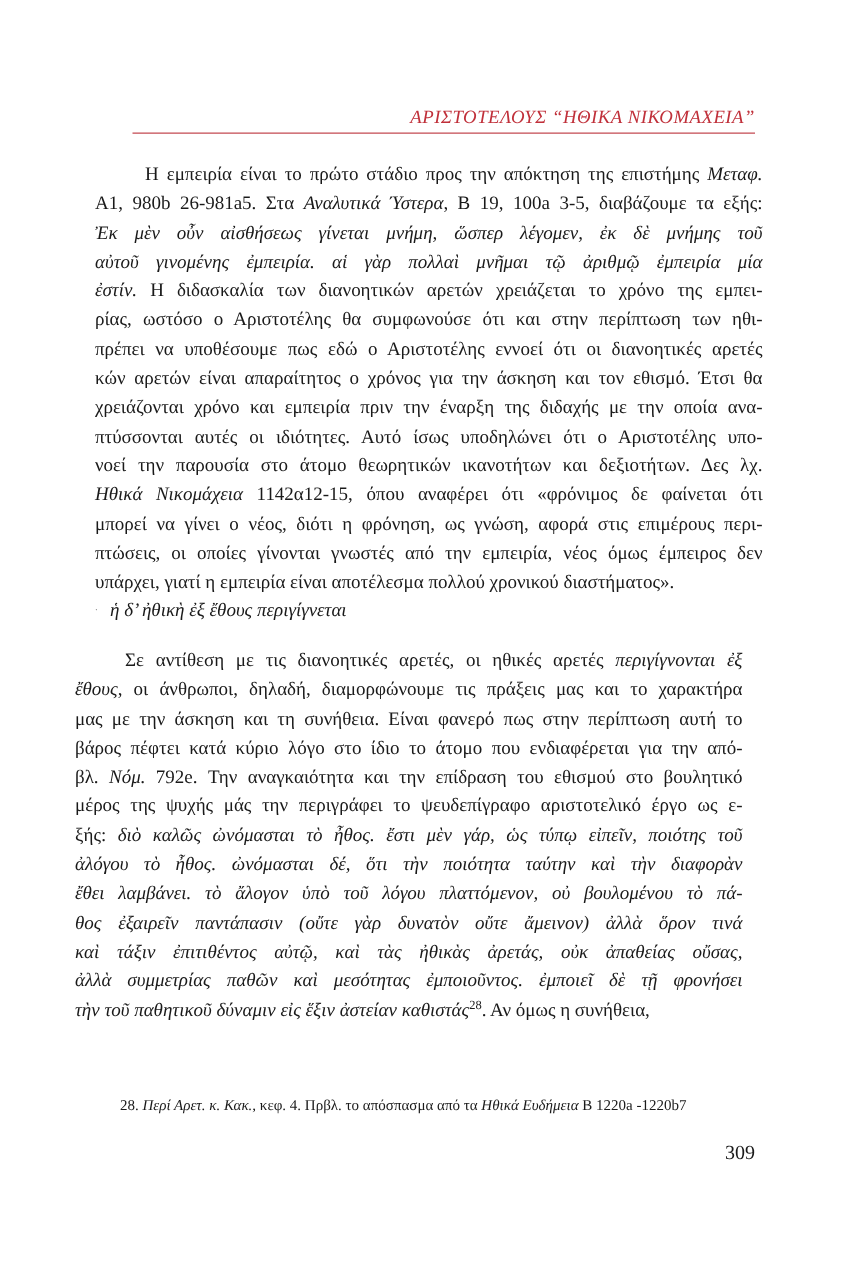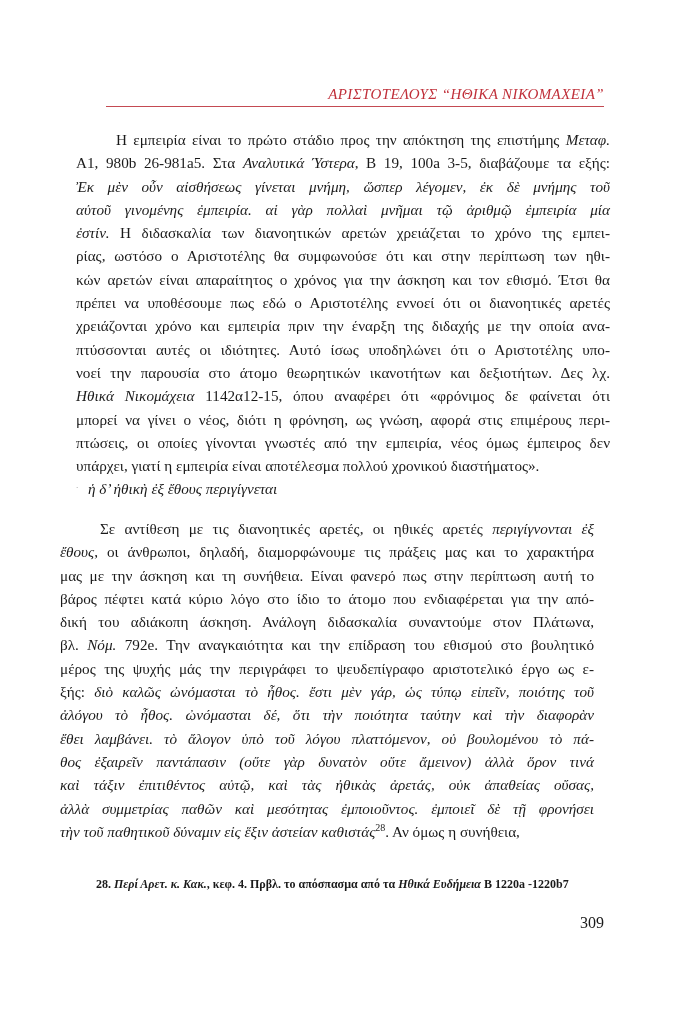--- a/index.html
+++ b/index.html
@@ -81,21 +81,20 @@
     sup {
       font-size: 10px;
       line-height: 0;
     }
     .footnote {
       position: absolute;
       left: 96px;
       top: 877px;
       font-size: 12px;
       color: #1a1a1a;
-      font-weight: bold;
     }
     .page-number {
       position: absolute;
       left: 580px;
       top: 914px;
       font-size: 16px;
     }
   </style>
 </head>
 <body>
@@ -103,42 +102,41 @@
 <div class="running-head">ΑΡΙΣΤΟΤΕΛΟΥΣ “ΗΘΙΚΑ ΝΙΚΟΜΑΧΕΙΑ”</div>
 <div class="head-rule"></div>
 
 <div class="body-text" id="para1">
     <span class="line indent"><span>Η εμπειρία είναι το πρώτο στάδιο προς την απόκτηση της επιστήμης </span><span class="it">Μεταφ.</span></span>
     <span class="line"><span>Α1, 980b 26-981a5. Στα </span><span class="it">Αναλυτικά Ύστερα</span><span>, Β 19, 100a 3-5, διαβάζουμε τα εξής:</span></span>
     <span class="line"><span class="it">Ἐκ μὲν οὖν αἰσθήσεως γίνεται μνήμη, ὥσπερ λέγομεν, ἐκ δὲ μνήμης τοῦ</span></span>
     <span class="line"><span class="it">αὐτοῦ γινομένης ἐμπειρία. αἱ γὰρ πολλαὶ μνῆμαι τῷ ἀριθμῷ ἐμπειρία μία</span></span>
     <span class="line"><span class="it">ἐστίν.</span><span> Η διδασκαλία των διανοητικών αρετών χρειάζεται το χρόνο της εμπει-</span></span>
     <span class="line"><span>ρίας, ωστόσο ο Αριστοτέλης θα συμφωνούσε ότι και στην περίπτωση των ηθι-</span></span>
+    <span class="line"><span>πρέπει να υποθέσουμε πως εδώ ο Αριστοτέλης εννοεί ότι οι διανοητικές αρετές</span></span>
     <span class="line"><span>κών αρετών είναι απαραίτητος ο χρόνος για την άσκηση και τον εθισμό. Έτσι θα</span></span>
-    <span class="line"><span>πρέπει να υποθέσουμε πως εδώ ο Αριστοτέλης εννοεί ότι οι διανοητικές αρετές</span></span>
     <span class="line"><span>χρειάζονται χρόνο και εμπειρία πριν την έναρξη της διδαχής με την οποία ανα-</span></span>
     <span class="line"><span>πτύσσονται αυτές οι ιδιότητες. Αυτό ίσως υποδηλώνει ότι ο Αριστοτέλης υπο-</span></span>
     <span class="line"><span>νοεί την παρουσία στο άτομο θεωρητικών ικανοτήτων και δεξιοτήτων. Δες λχ.</span></span>
     <span class="line"><span class="it">Ηθικά Νικομάχεια</span><span> 1142α12-15, όπου αναφέρει ότι «φρόνιμος δε φαίνεται ότι</span></span>
     <span class="line"><span>μπορεί να γίνει ο νέος, διότι η φρόνηση, ως γνώση, αφορά στις επιμέρους περι-</span></span>
     <span class="line"><span>πτώσεις, οι οποίες γίνονται γνωστές από την εμπειρία, νέος όμως έμπειρος δεν</span></span>
     <span class="line last"><span>υπάρχει, γιατί η εμπειρία είναι αποτέλεσμα πολλού χρονικού διαστήματος».</span></span>
   </div>
 
 <div class="section-heading">
   <span class="dot">·</span>
   <span>ἡ δ’ ἠθικὴ ἐξ ἔθους περιγίγνεται</span>
 </div>
 
 <div class="para2" id="para2">
     <span class="line indent"><span>Σε αντίθεση με τις διανοητικές αρετές, οι ηθικές αρετές </span><span class="it">περιγίγνονται ἐξ</span></span>
     <span class="line"><span class="it">ἔθους</span><span>, οι άνθρωποι, δηλαδή, διαμορφώνουμε τις πράξεις μας και το χαρακτήρα</span></span>
     <span class="line"><span>μας με την άσκηση και τη συνήθεια. Είναι φανερό πως στην περίπτωση αυτή το</span></span>
     <span class="line"><span>βάρος πέφτει κατά κύριο λόγο στο ίδιο το άτομο που ενδιαφέρεται για την από-</span></span>
-    <span class="line"><span>δική του αδιάκοπη άσκηση. Ανάλογη διδασκαλία συναντούμε στον Πλάτωνα,</span></span>
     <span class="line"><span>βλ. </span><span class="it">Νόμ.</span><span> 792e. Την αναγκαιότητα και την επίδραση του εθισμού στο βουλητικό</span></span>
     <span class="line"><span>μέρος της ψυχής μάς την περιγράφει το ψευδεπίγραφο αριστοτελικό έργο ως ε-</span></span>
     <span class="line"><span>ξής: </span><span class="it">διὸ καλῶς ὠνόμασται τὸ ἦθος. ἔστι μὲν γάρ, ὡς τύπῳ εἰπεῖν, ποιότης τοῦ</span></span>
     <span class="line"><span class="it">ἀλόγου τὸ ἦθος. ὠνόμασται δέ, ὅτι τὴν ποιότητα ταύτην καὶ τὴν διαφορὰν</span></span>
     <span class="line"><span class="it">ἔθει λαμβάνει. τὸ ἄλογον ὑπὸ τοῦ λόγου πλαττόμενον, οὐ βουλομένου τὸ πά-</span></span>
     <span class="line"><span class="it">θος ἐξαιρεῖν παντάπασιν (οὔτε γὰρ δυνατὸν οὔτε ἄμεινον) ἀλλὰ ὅρον τινά</span></span>
     <span class="line"><span class="it">καὶ τάξιν ἐπιτιθέντος αὐτῷ, καὶ τὰς ἠθικὰς ἀρετάς, οὐκ ἀπαθείας οὔσας,</span></span>
     <span class="line"><span class="it">ἀλλὰ συμμετρίας παθῶν καὶ μεσότητας ἐμποιοῦντος. ἐμποιεῖ δὲ τῇ φρονήσει</span></span>
     <span class="line last"><span class="it">τὴν τοῦ παθητικοῦ δύναμιν εἰς ἕξιν ἀστείαν καθιστάς</span><sup>28</sup><span>. Αν όμως η συνήθεια,</span></span>
   </div>

